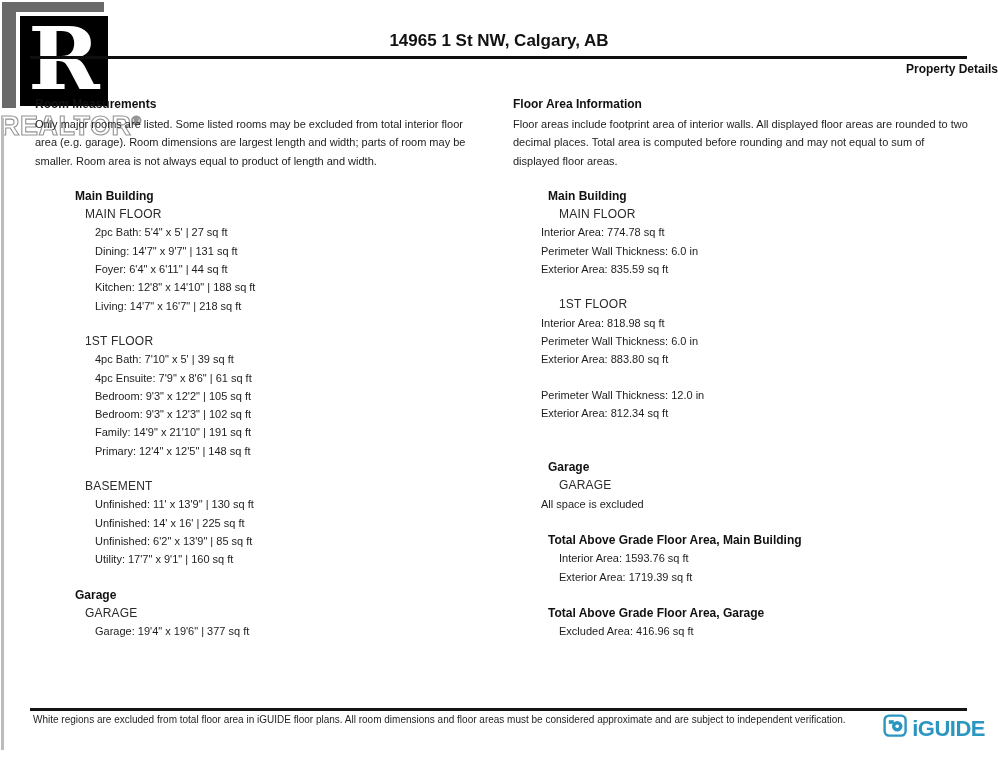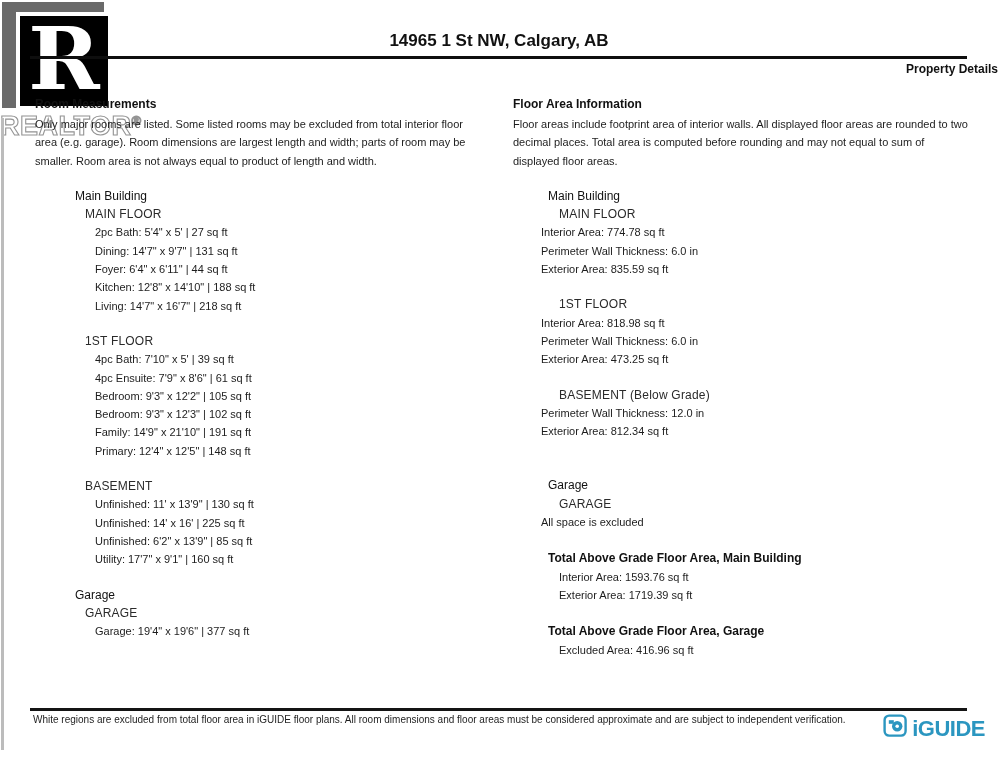--- a/index.html
+++ b/index.html
@@ -39,21 +39,21 @@
   .col-left  { left:35px;  width:462px; }
   .col-right { left:513px; width:472px; }
 
   .sec-heading { font-size:12px; font-weight:bold; line-height:15px; margin:0; color:#111; }
   .sec-disclaimer { font-size:11px; line-height:18.3px; margin:3px 0 0 0; color:#1d1d1d; }
   .col-left  .sec-disclaimer { width:452px; }
   .col-right .sec-disclaimer { width:460px; }
 
   .groups { }
   .group { margin-top:17px; }
-  .group-name { font-size:12px; font-weight:normal; line-height:18.3px; color:#111; }
+  .group-name { font-size:12px; font-weight:bold; line-height:18.3px; color:#111; }
   .col-left  .group-name { margin-left:40px; }
   .col-right .group-name { margin-left:35px; }
 
   .floor + .floor { margin-top:17px; }
   .floor-name { font-size:12px; line-height:18.3px; color:#2a2a2a; letter-spacing:0.2px; }
   .col-left  .floor-name { margin-left:50px; }
   .col-right .floor-name { margin-left:46px; }
 
   .line { font-size:11px; line-height:18.3px; color:#1d1d1d; }
   .col-left  .floor .line { margin-left:60px; }
@@ -142,24 +142,23 @@
         <div class="floor">
           <div class="floor-name">MAIN FLOOR</div>
           <div class="line">Interior Area: 774.78 sq ft</div>
           <div class="line">Perimeter Wall Thickness: 6.0 in</div>
           <div class="line">Exterior Area: 835.59 sq ft</div>
         </div>
         <div class="floor">
           <div class="floor-name">1ST FLOOR</div>
           <div class="line">Interior Area: 818.98 sq ft</div>
           <div class="line">Perimeter Wall Thickness: 6.0 in</div>
-          <div class="line">Exterior Area: 473.25 sq ft</div>
+          <div class="line">Exterior Area: 883.80 sq ft</div>
         </div>
         <div class="floor">
-          <div class="floor-name">BASEMENT (Below Grade)</div>
           <div class="line">Perimeter Wall Thickness: 12.0 in</div>
           <div class="line">Exterior Area: 812.34 sq ft</div>
         </div>
       </div>
       <div class="group">
         <div class="group-name">Garage</div>
         <div class="floor">
           <div class="floor-name">GARAGE</div>
           <div class="line">All space is excluded</div>
         </div>

